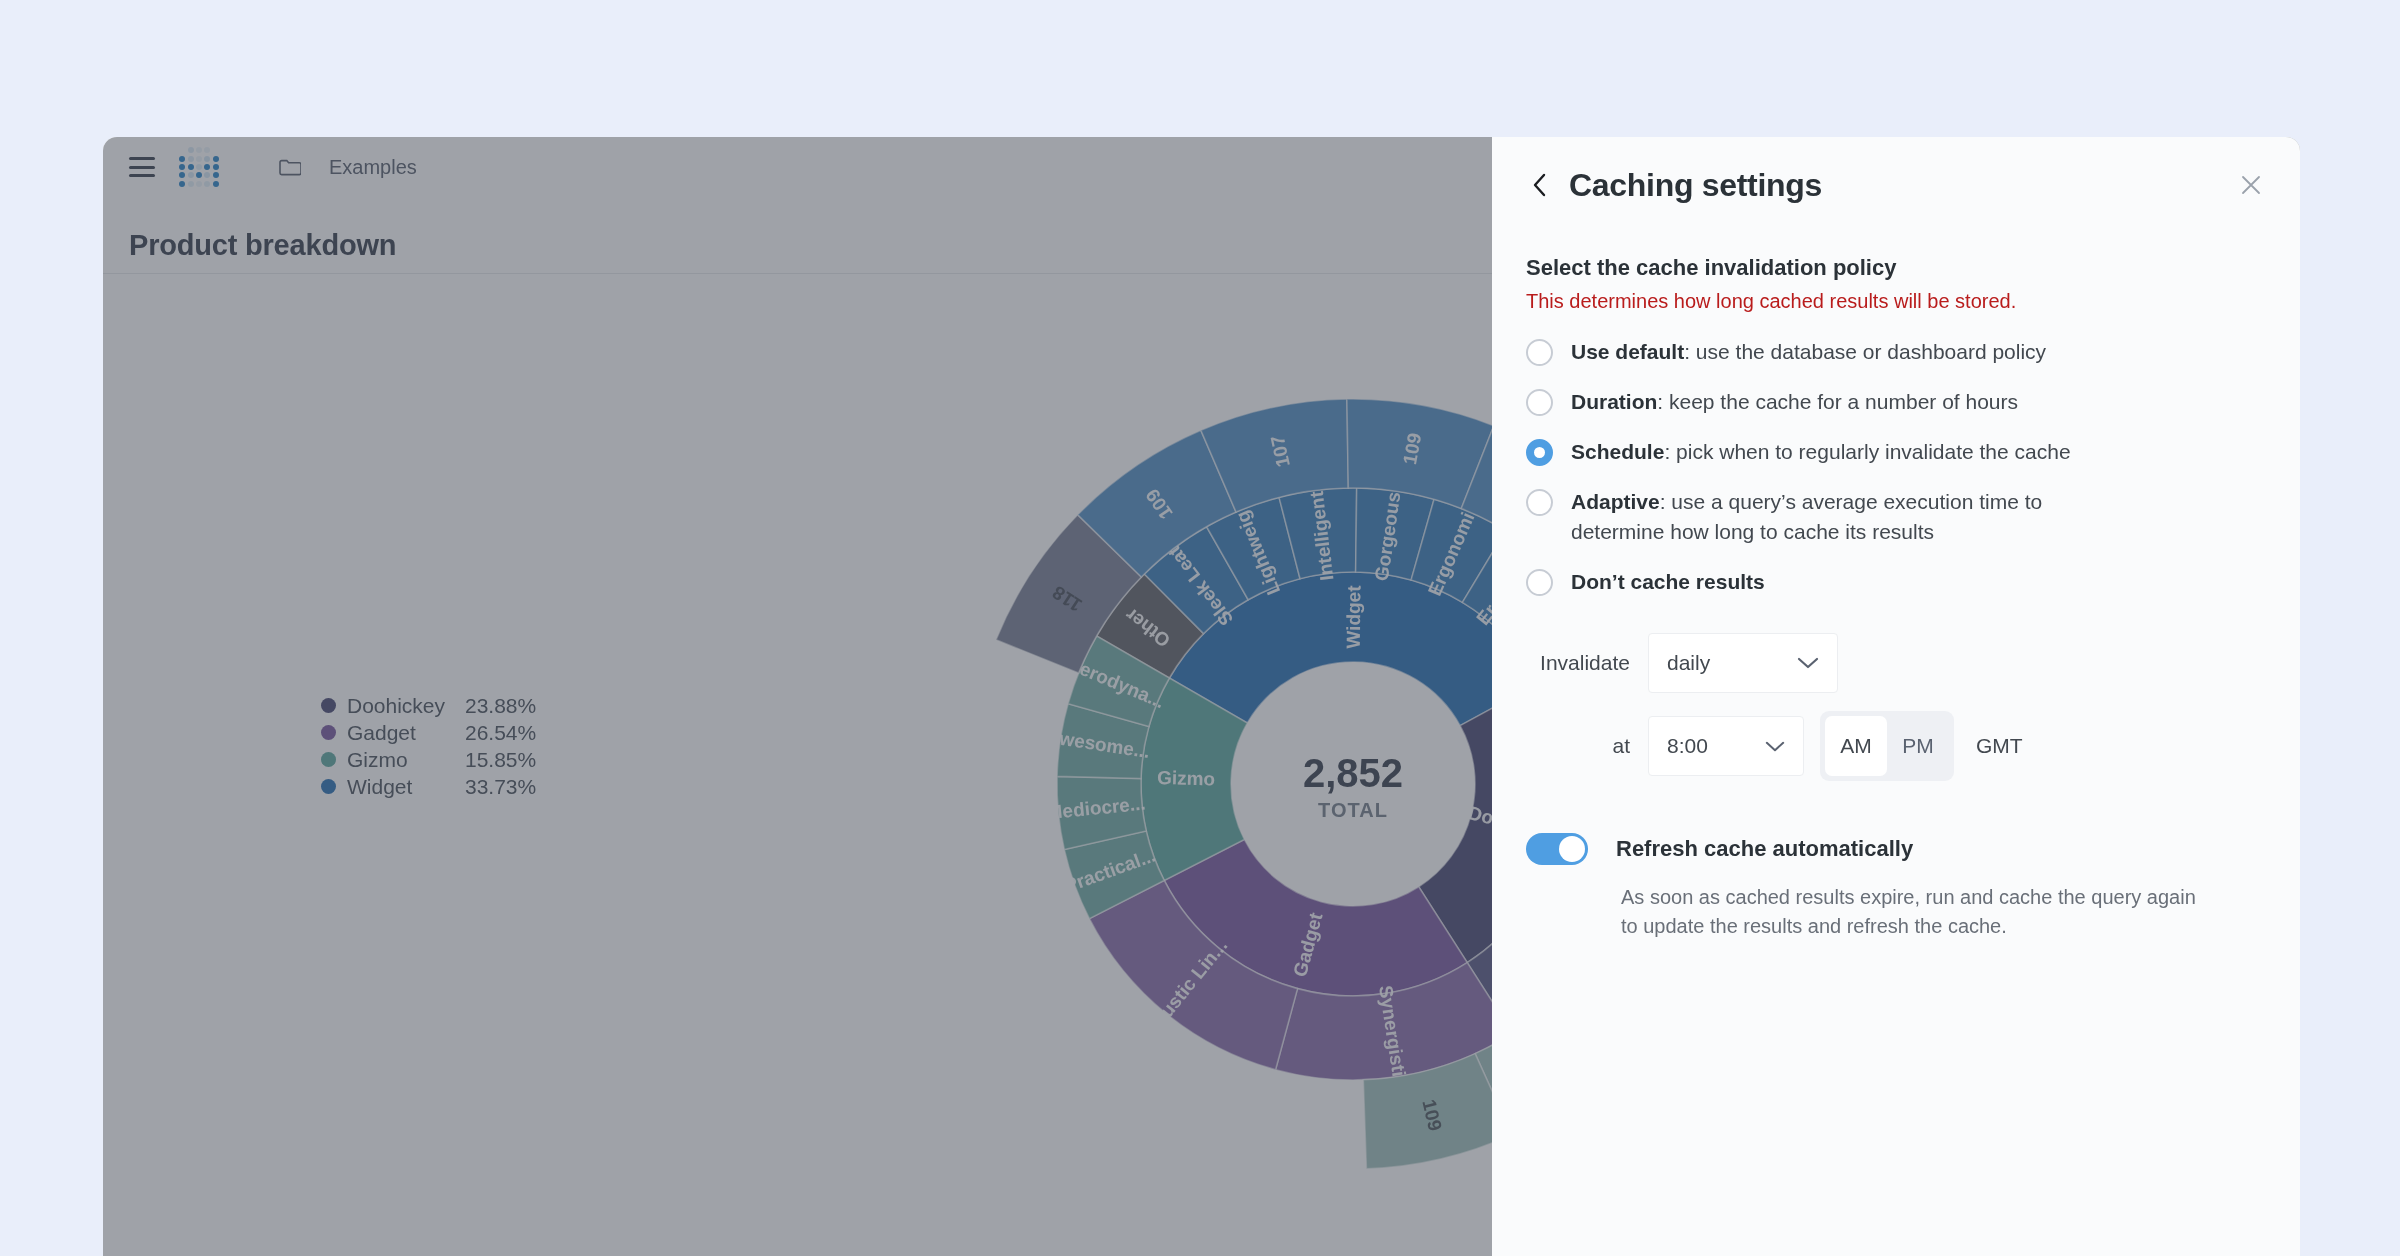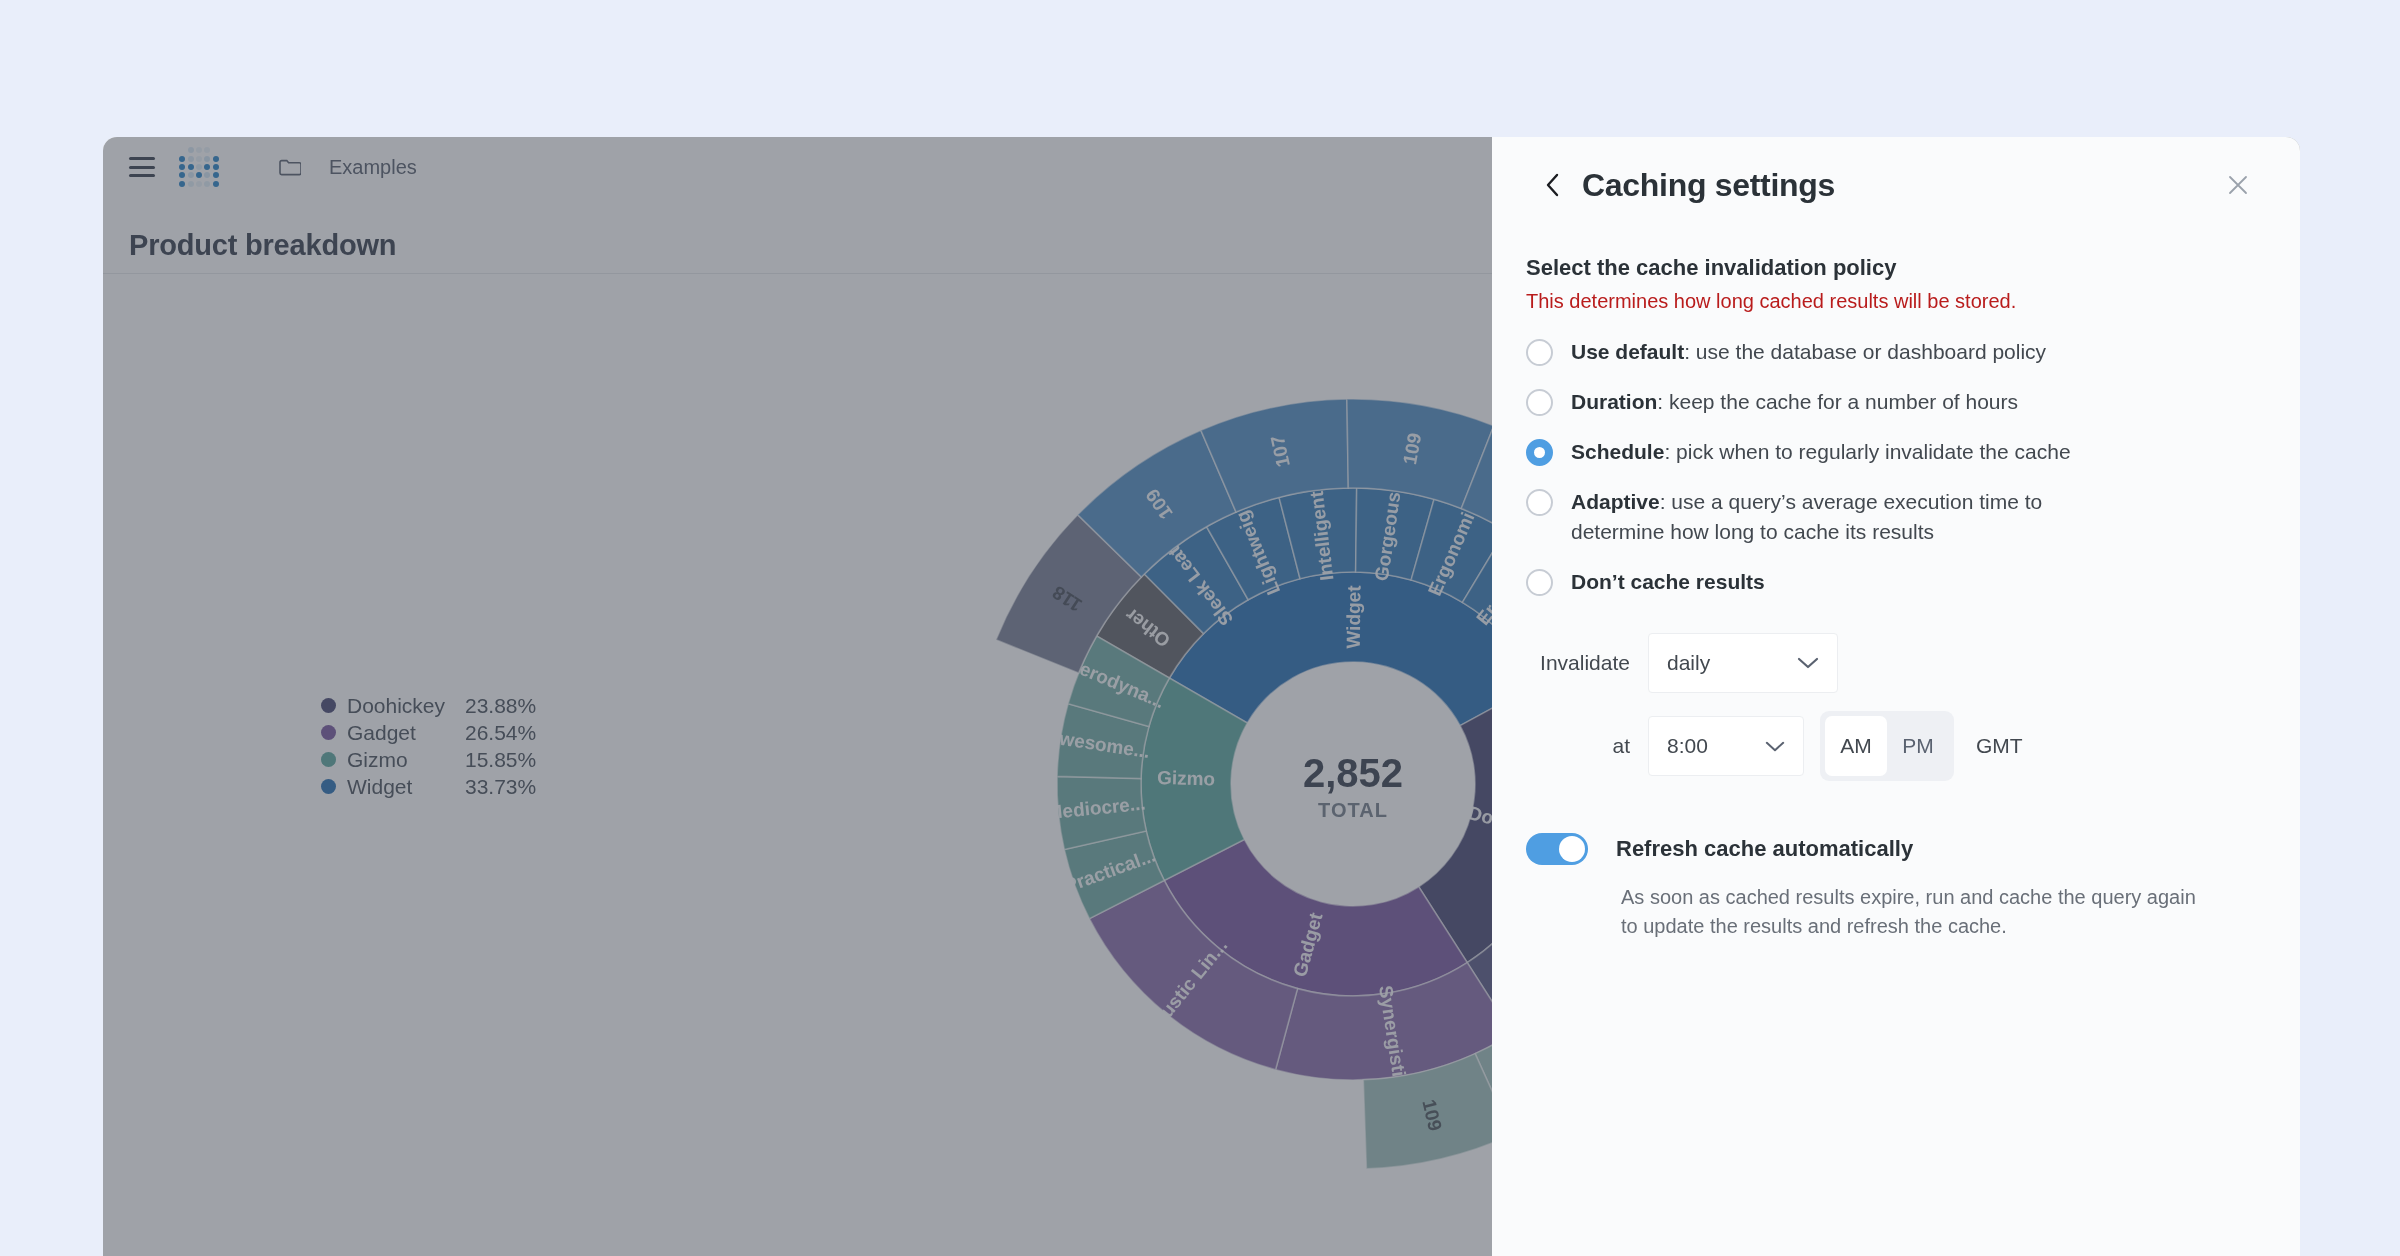--- a/index.html
+++ b/index.html
@@ -167,21 +167,21 @@
     box-sizing: border-box;
     overflow: hidden;
   }
   #panel-header {
     position: absolute;
     left: 0; top: 0;
     width: 100%;
     height: 96px;
     display: flex;
     align-items: center;
-    padding: 0 46px;
+    padding: 0 33px;
     box-sizing: border-box;
   }
   #back-chevron {
     width: 30px; height: 30px;
     display:flex; align-items:center; justify-content:center;
     cursor: pointer;
     color: #222;
     margin-right: 14px;
   }
   #panel-title {

